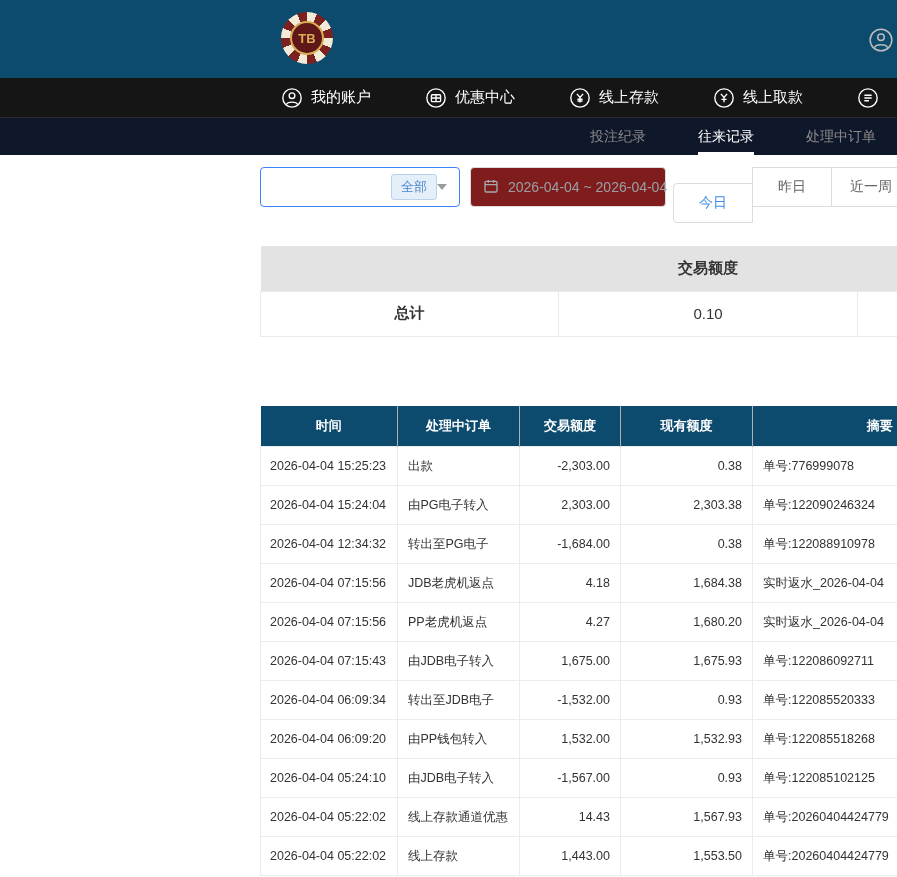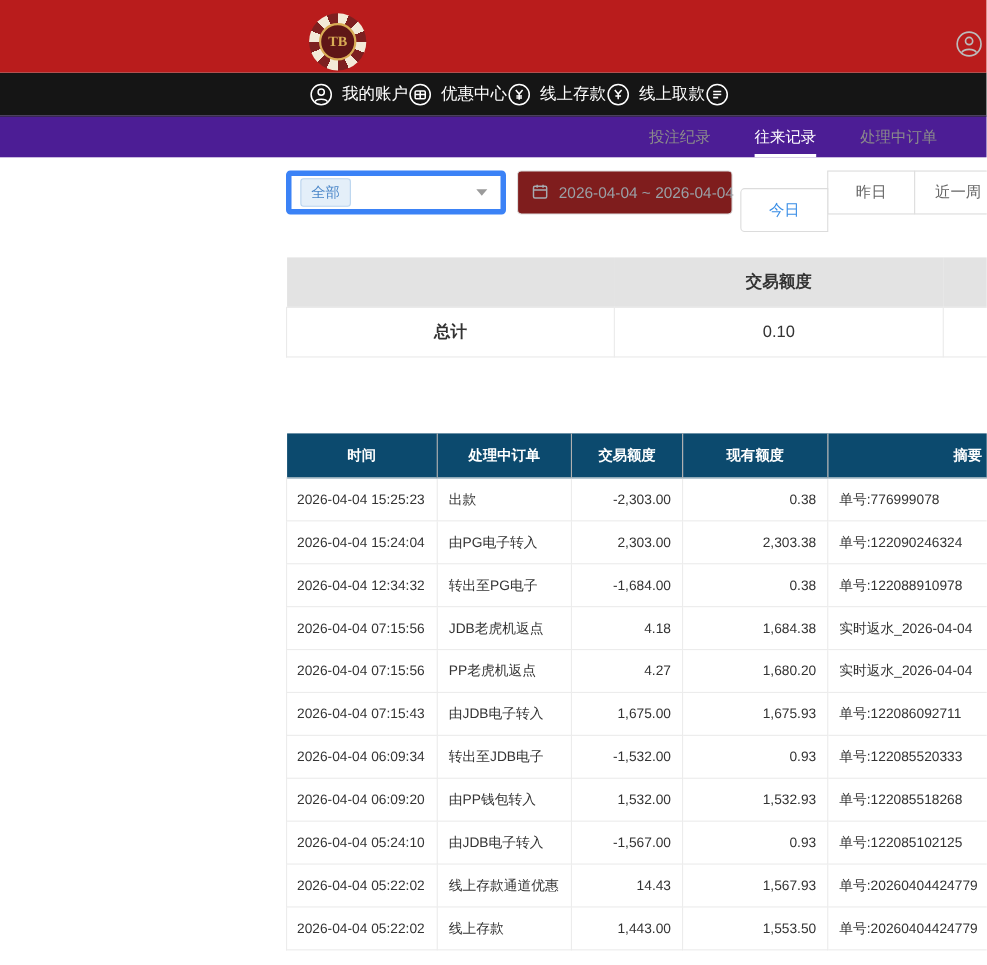--- a/index.html
+++ b/index.html
@@ -1,53 +1,53 @@
 <!DOCTYPE html>
 <html><head>
 <meta charset="utf-8">
 <style>
   * { box-sizing: border-box; margin: 0; padding: 0; }
   html, body { width: 897px; height: 877px; overflow: hidden; background: #fff;
     font-family: "Liberation Sans", sans-serif; }
 
   
-  .topbar { height: 66px; background: #b91c1c; position: relative; font-family: Liberation Serif, serif; }
+  .topbar { height: 78px; background: #0c4a6e; position: relative; }
   .logo { position: absolute; left: 281px; top: 12px; display: flex; align-items: center; gap: 10px; }
   .chip { width: 52px; height: 52px; border-radius: 50%;
     background: repeating-conic-gradient(#f3ead8 0deg 22.5deg, #7d2020 22.5deg 45deg);
     display: flex; align-items: center; justify-content: center; }
   .chip-inner { width: 34px; height: 34px; border-radius: 50%; background: #5f1717;
     border: 2px solid #d9ad55; color: #d9ad55; font-size: 13px; font-weight: bold;
     display: flex; align-items: center; justify-content: center; }
   .logo-text { font-size: 48px; font-weight: bold; color: #d9ad55; letter-spacing: 8px;
     text-shadow: 0 1px 0 #5c4310; line-height: 52px; }
   .profile { position: absolute; right: 3px; top: 27px; cursor: pointer; }
 
   
   .mainnav { height: 39px; background: #151515; display: flex; align-items: center;
-    padding-left: 281px; }
+    padding-left: 281px; gap: 54px; }
   .nav-item { display: flex; align-items: center; gap: 8px; color: #fff; font-size: 15px;
     white-space: nowrap; cursor: pointer; flex: none; }
   .nav-item svg { display: block; }
 
   
-  .subnav { height: 38px; background: #4c1d95; border-top: 1px solid #2c2c2c;
-    display: flex; align-items: stretch; padding-left: 590px; gap: 40px; }
+  .subnav { height: 38px; background: #0f172a; border-top: 1px solid #2c2c2c;
+    display: flex; align-items: stretch; padding-left: 590px; gap: 52px; }
   .tab { color: #8b8b8b; font-size: 14px; display: flex; align-items: center;
     position: relative; cursor: pointer; white-space: nowrap; }
   .tab.active { color: #fff; }
   .tab.active::after { content: ""; position: absolute; left: 0; right: 0; bottom: 0;
     height: 3px; background: #fff; }
 
   
   .main-wrap { margin-left: 260px; width: 746px; }
 
   .filter-row { display: flex; margin-top: 12px; height: 40px; }
-  .type-select { width: 200px; height: 40px; border: 5px solid #3b82f6; border-radius: 4px;
-    display: flex; align-items: center; justify-content: space-between; padding: 0 12px 0 8px;
+  .type-select { width: 200px; height: 40px; border: 1px solid #3b82f6; border-radius: 4px;
+    display: flex; align-items: center; justify-content: flex-end; padding: 0 12px 0 8px;
     cursor: pointer; background: #fff; }
   .tag { background: #e4eff9; color: #4a86c8; border: 1px solid #b9d3ee; border-radius: 3px;
     padding: 3px 9px; font-size: 13px; }
   .caret { width: 0; height: 0; border-left: 5px solid transparent;
     border-right: 5px solid transparent; border-top: 6px solid #9b9b9b; }
   .date-input { width: 196px; height: 40px; margin-left: 10px; border: 1px solid #dcdcdc;
     border-radius: 4px; display: flex; align-items: center; gap: 9px; padding: 0 12px;
     color: #9aa0a6; font-size: 14px; cursor: pointer; background: #7f1d1d; white-space: nowrap; }
   .btn-group { display: flex; margin-left: 7px; }
   .quick-btn { width: 80px; height: 40px; background: #fff; border: 1px solid #dcdcdc;

